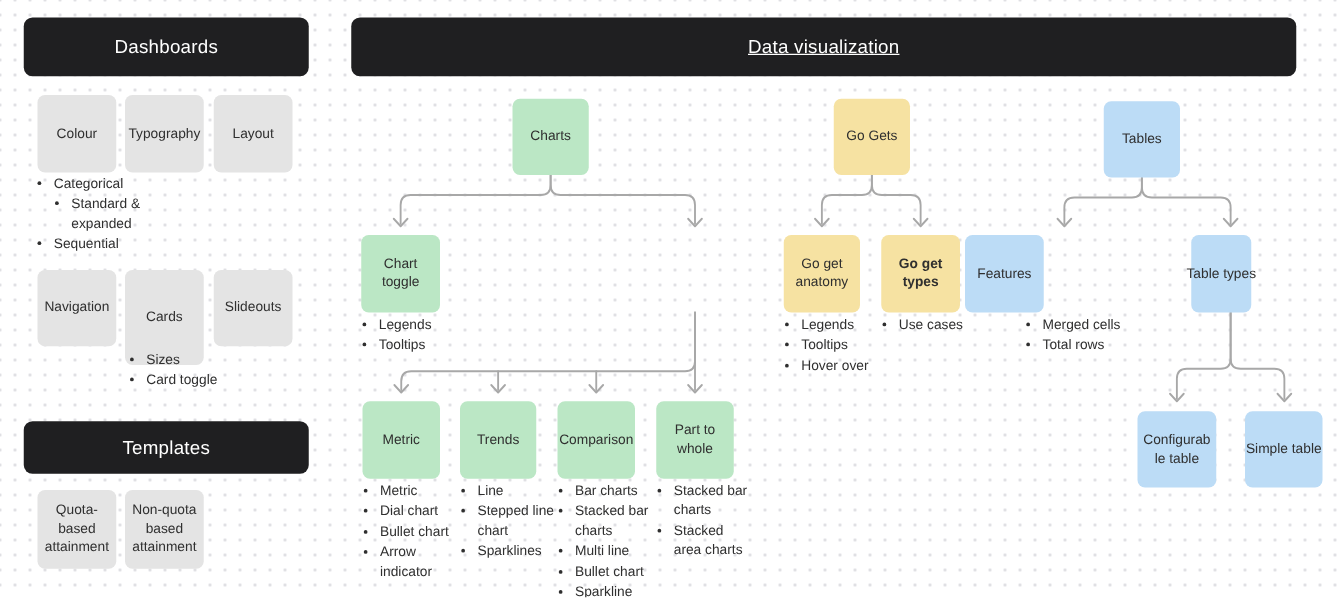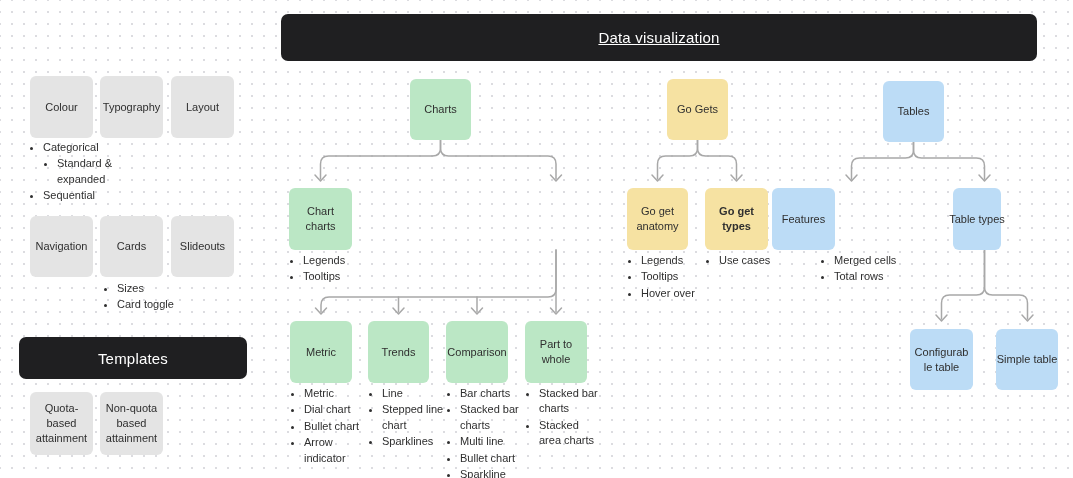--- a/index.html
+++ b/index.html
@@ -73,40 +73,43 @@
     <path d="M913.5 142 V150 Q913.5 158 921.5 158 H976.5 Q984.5 158 984.5 166 V179"></path>
     <path d="M979 175 L984.5 181 L990 175"></path>
 
     <path d="M984.5 250 V287 Q984.5 295 976.5 295 H949.5 Q941.5 295 941.5 303 V319"></path>
     <path d="M936 315 L941.5 321 L947 315"></path>
 
     <path d="M984.5 250 V287 Q984.5 295 992.5 295 H1019.5 Q1027.5 295 1027.5 303 V319"></path>
     <path d="M1022 315 L1027.5 321 L1033 315"></path>
   </svg>
 
+  <div class="hdr" style="left:19px;top:14px;width:228px;height:47px;">
+    <span>Dashboards</span>
+  </div>
   <div class="hdr" style="left:19px;top:337px;width:228px;height:42px;">
     <span>Templates</span>
   </div>
   <div class="hdr" style="left:281px;top:14px;width:756px;height:47px;text-decoration:underline;">
     <span>Data visualization</span>
   </div>
 
   <div class="box grey" style="left:30px;top:76px;width:63px;height:62px;">
     <span class="nw">Colour</span>
   </div>
   <div class="box grey" style="left:100px;top:76px;width:63px;height:62px;">
     <span class="nw">Typography</span>
   </div>
   <div class="box grey" style="left:171px;top:76px;width:63px;height:62px;">
     <span class="nw">Layout</span>
   </div>
   <div class="box grey" style="left:30px;top:216px;width:63px;height:61px;">
     <span class="nw">Navigation</span>
   </div>
-  <div class="box grey" style="left:100px;top:216px;width:63px;height:61px;">
+  <div class="box grey" style="left:100px;top:216px;width:63px;height:76px;">
     <span class="nw">Cards</span>
   </div>
   <div class="box grey" style="left:171px;top:216px;width:63px;height:61px;">
     <span class="nw">Slideouts</span>
   </div>
 
   <div class="notes" style="left:30px;top:140px;width:102px;">
     <ul>
       <li>Categorical</li>
       <li class="sub" style="width:72px;">Standard &amp; expanded</li>
@@ -125,21 +128,21 @@
     <span>Quota-based attainment</span>
   </div>
   <div class="box grey" style="left:100px;top:392px;width:63px;height:63px;">
     <span>Non-quota based attainment</span>
   </div>
 
   <div class="box green" style="left:410px;top:79px;width:61px;height:61px;">
     <span class="nw">Charts</span>
   </div>
   <div class="box green" style="left:289px;top:188px;width:63px;height:62px;">
-    <span>Chart charts</span>
+    <span>Chart toggle</span>
   </div>
   <div class="notes" style="left:290px;top:253px;width:72px;">
     <ul>
       <li>Legends</li>
       <li>Tooltips</li>
     </ul>
   </div>
 
   <div class="box green" style="left:290px;top:321px;width:62px;height:62px;">
     <span class="nw">Metric</span>

